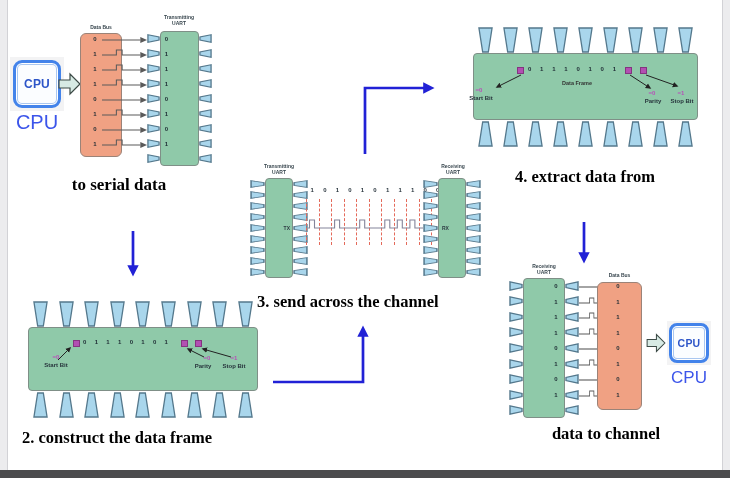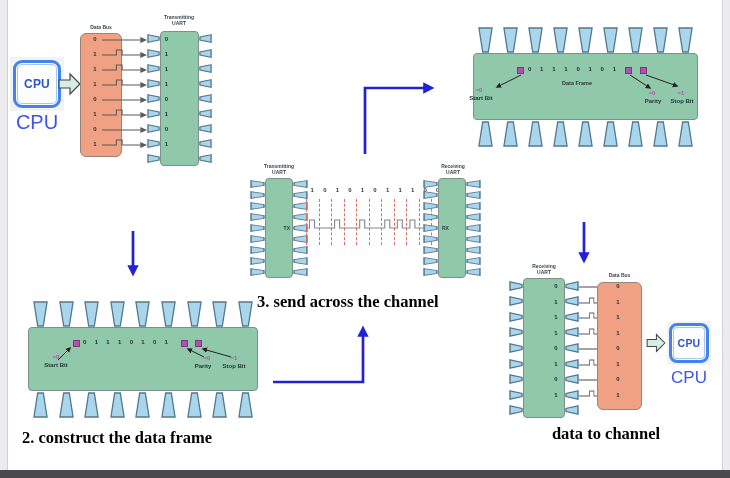--- a/index.html
+++ b/index.html
@@ -210,20 +210,21 @@
       </svg>
       <svg viewBox="0 0 14 12" preserveAspectRatio="none" class="pin">
         <polygon points="13,1 1,4 1,8 13,11"></polygon>
       </svg>
       <svg viewBox="0 0 14 12" preserveAspectRatio="none" class="pin">
         <polygon points="13,1 1,4 1,8 13,11"></polygon>
       </svg>
     </div>
 
   <div class="abs caption" style="left:16px;top:174px;width:206px;text-align:center;font-size:17px;line-height:21.5px">
+    <div>to serial data</div>
   </div>
 
   <svg class="abs" style="left:124px;top:229px" width="18" height="52" viewBox="0 0 18 52">
     <line class="barrow" x1="9" y1="2" x2="9" y2="43" marker-end="url(#ahb)"></line>
   </svg>
 
   <div class="abs pins pins-h" style="left:28px;top:300px;width:230px;height:27px;--pw:15px;--ph:26px">
       <svg viewBox="0 0 16 26" preserveAspectRatio="none" class="pin">
         <polygon points="1,1 15,1 11,25 5,25"></polygon>
       </svg>
@@ -577,20 +578,21 @@
     <line class="sarrow" x1="2" y1="2" x2="22" y2="15" marker-end="url(#ah)"></line>
   </svg>
 
   <div class="abs mval" style="left:666px;top:90px;width:30px">=1</div>
   <div class="abs mname" style="left:663px;top:98px;width:38px">Stop Bit</div>
   <svg class="abs" style="left:644px;top:73px" width="38" height="17" viewBox="0 0 38 17">
     <line class="sarrow" x1="2" y1="2" x2="33" y2="13" marker-end="url(#ah)"></line>
   </svg>
 
   <div class="abs caption" style="left:515px;top:166px;font-size:16.5px;line-height:21px">
+    <div>4. extract data from</div>
   </div>
 
   <svg class="abs" style="left:576px;top:220px" width="18" height="48" viewBox="0 0 18 48">
     <line class="barrow" x1="8" y1="2" x2="8" y2="39" marker-end="url(#ahb)"></line>
   </svg>
 
   <div class="abs tiny" style="left:514px;top:264px;width:60px">
     <div>Receiving</div>
     <div>UART</div>
   </div>

